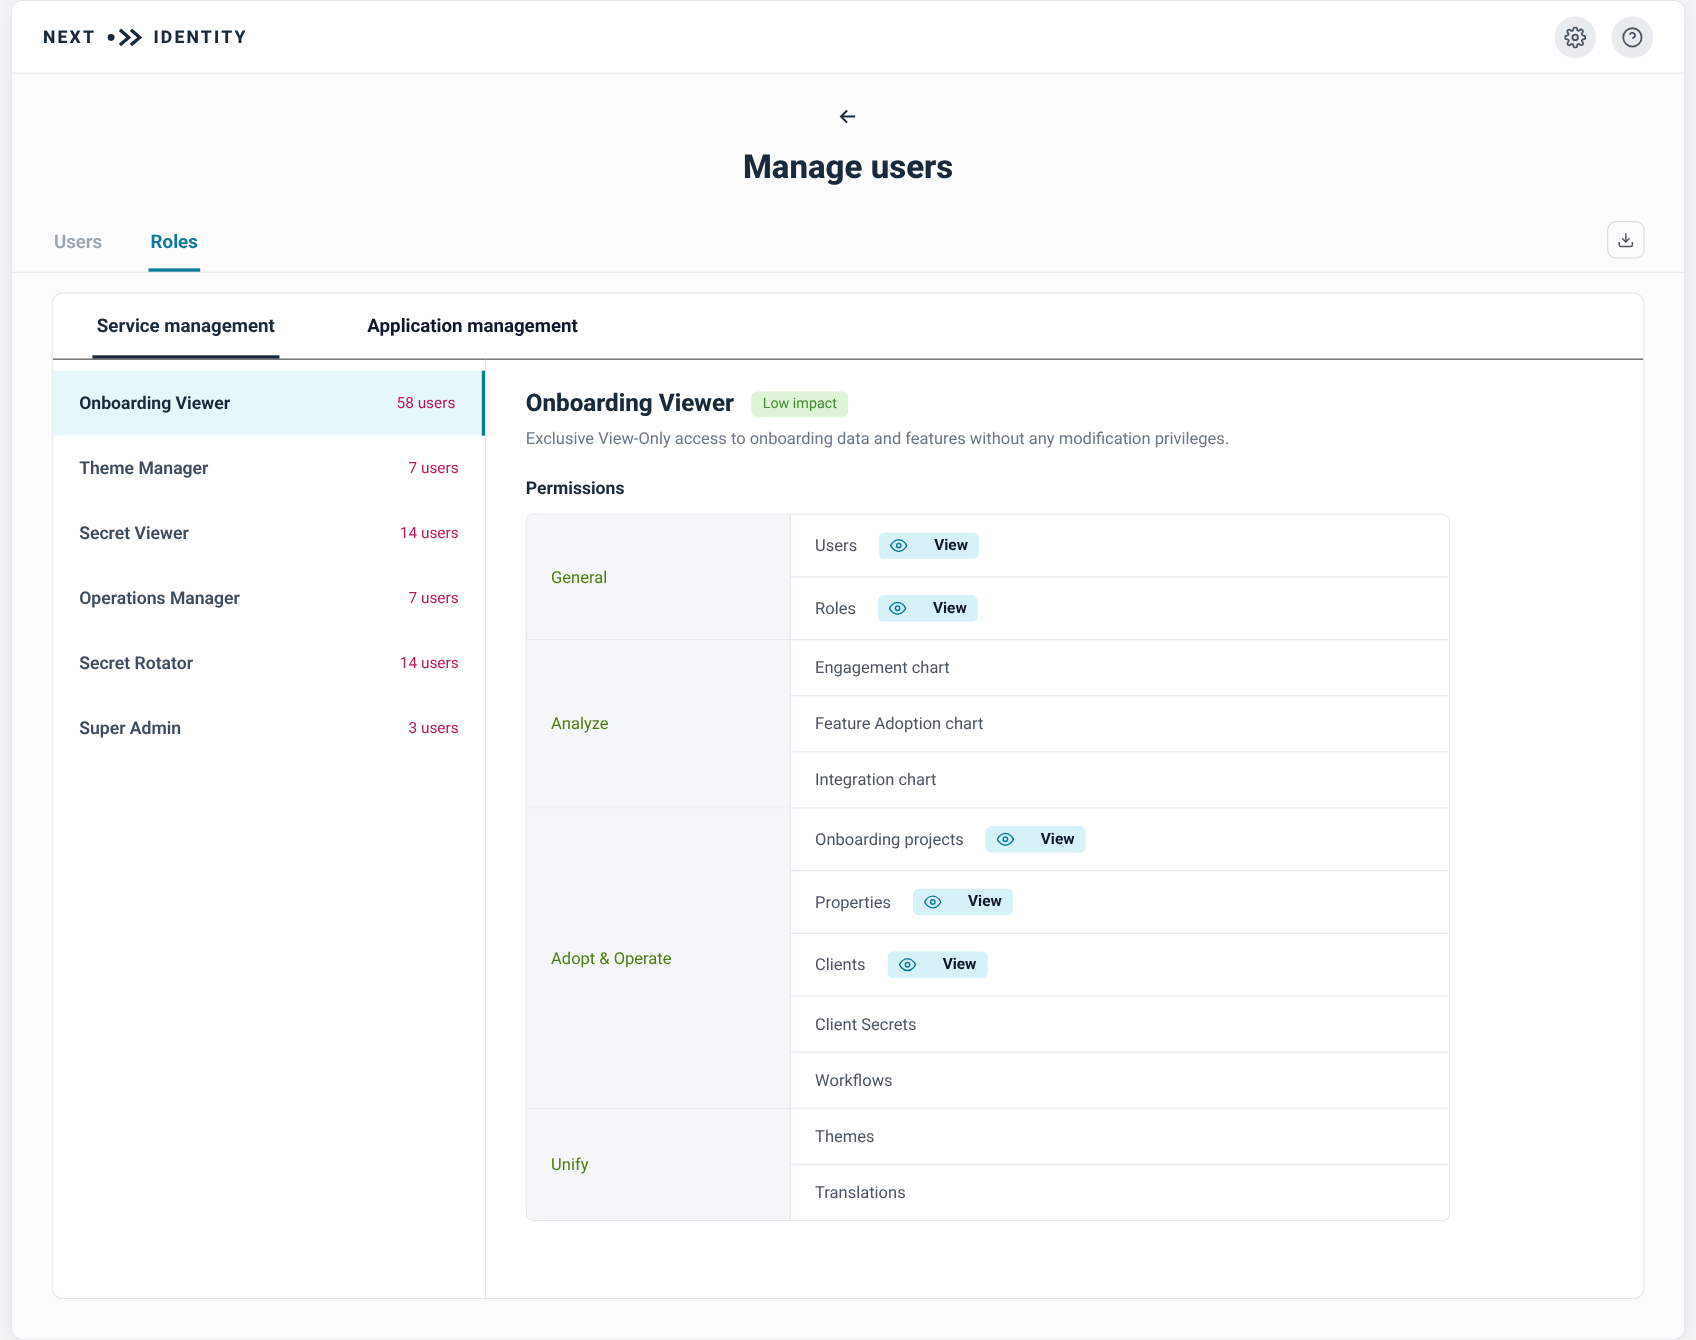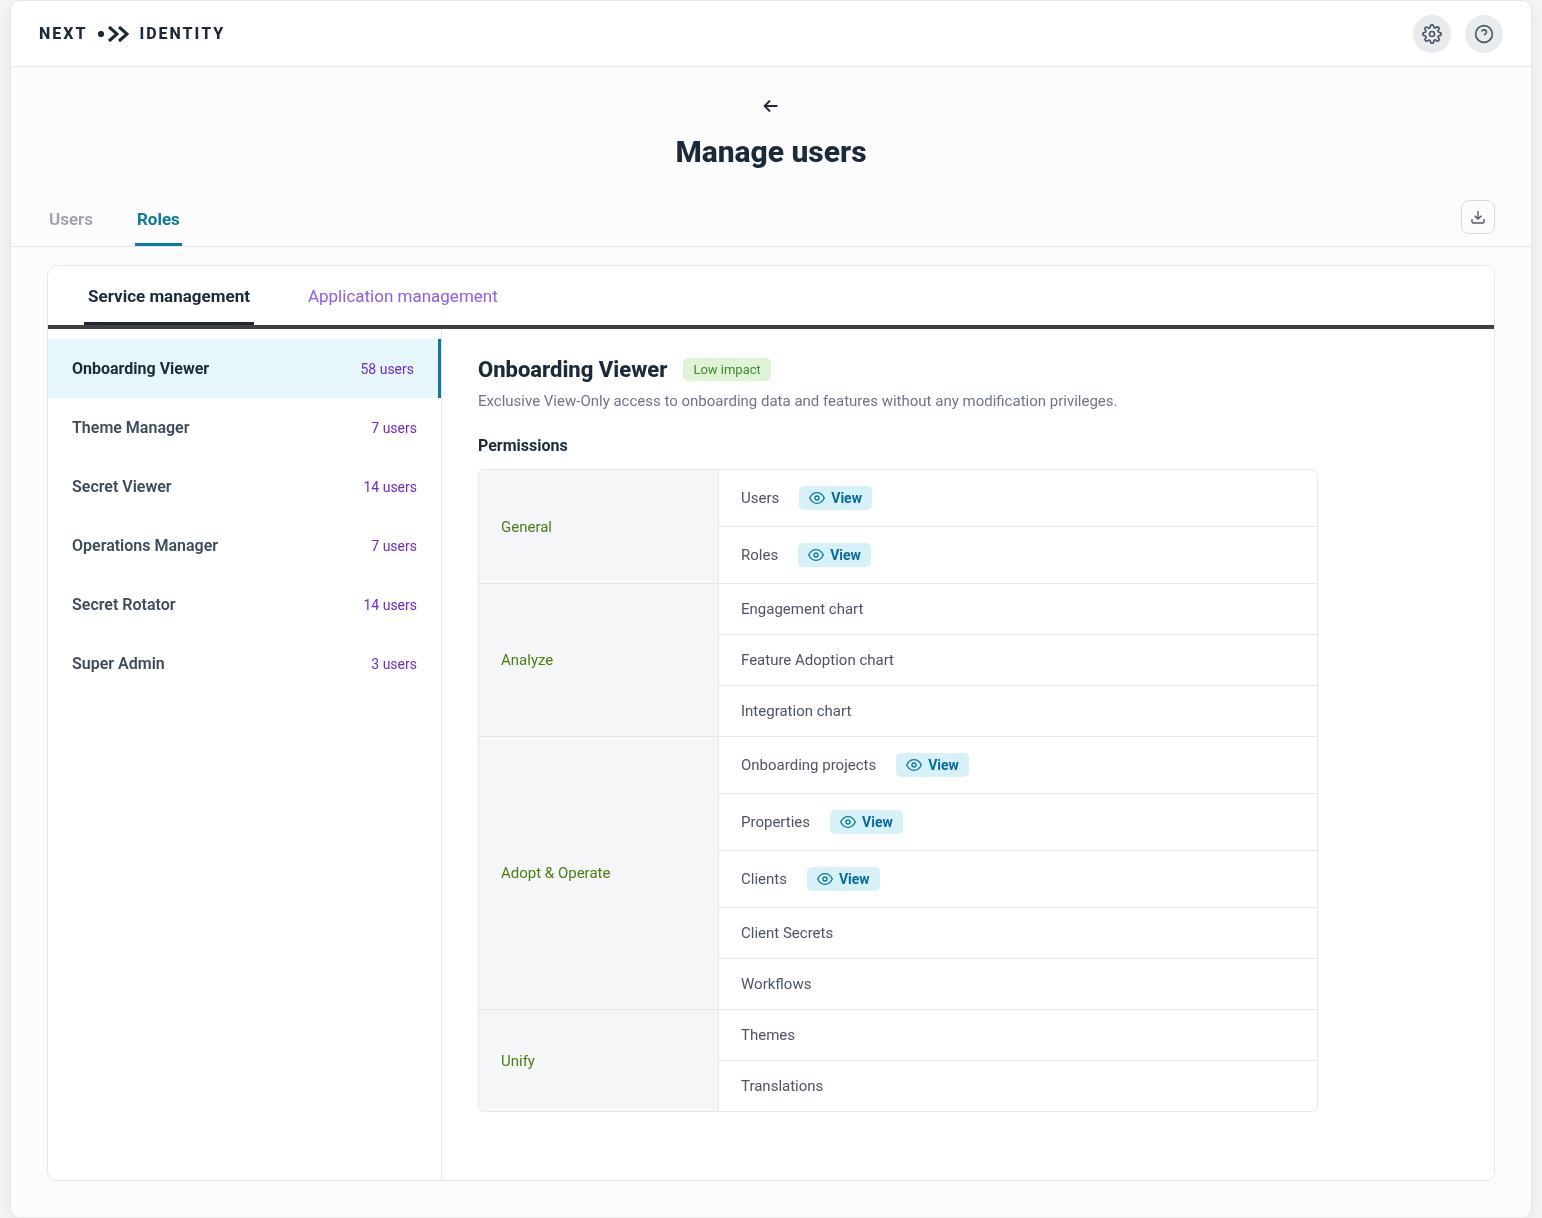--- a/index.html
+++ b/index.html
@@ -98,29 +98,29 @@
     background: #fff;
     border: 1px solid #e5e7eb;
     border-radius: 10px;
     flex: 1;
     display: flex;
     flex-direction: column;
     overflow: hidden;
   }
   .secondary-tabs {
     display: flex;
-    gap: 50px;
+    gap: 76px;
     padding: 0 36px;
-    border-bottom: 4px solid #404040;
+    border-bottom: 1px solid #404040;
   }
   .stab {
     padding: 20px 4px 16px 4px;
     font-size: 17px;
-    font-weight: 400;
-    color: #8b5cf6;
+    font-weight: 700;
+    color: #0f172a;
     cursor: pointer;
     border-bottom: 3px solid transparent;
   }
   .stab.active { color: #1b2a3a; font-weight: 700; border-bottom-color: #1b2a3a; }
 
   .content-body {
     display: flex;
     flex: 1;
     min-height: 0;
     justify-content: center;
@@ -137,21 +137,21 @@
   .role-item {
     display: flex;
     align-items: center;
     justify-content: space-between;
     padding: 20px 24px;
     cursor: pointer;
     font-size: 16px;
     color: #3d4b5c;
   }
   .role-item .role-name { font-weight: 600; }
-  .role-item .role-count { color: #6d28d9; font-size: 14px; }
+  .role-item .role-count { color: #be185d; font-size: 14px; }
   .role-item.active {
     background: #e6f7fb;
     border-right: 3px solid #0c7a9e;
   }
   .role-item.active .role-name { color: #1b2a3a; font-weight: 700; }
 
   
   .detail {
     flex: 1;
     padding: 28px 36px 36px 36px;
@@ -198,23 +198,23 @@
     display: flex;
     align-items: center;
     padding: 16px 22px;
     gap: 20px;
   }
   .perm-row + .perm-row { border-top: 1px solid #e5e7eb; }
   .perm-label { color: #4b5563; font-size: 15px; }
   .view-badge {
     display: inline-flex;
     align-items: center;
-    gap: 6px;
+    gap: 24px;
     background: #d7f1f8;
-    color: #0369a1;
+    color: #0f172a;
     font-size: 14px;
     font-weight: 700;
     padding: 4px 10px;
     border-radius: 5px;
   }
   .view-badge svg { width: 16px; height: 16px; stroke: #0c7a9e; fill: none; stroke-width: 2; }
 </style>
 </head>
 <body>
 

